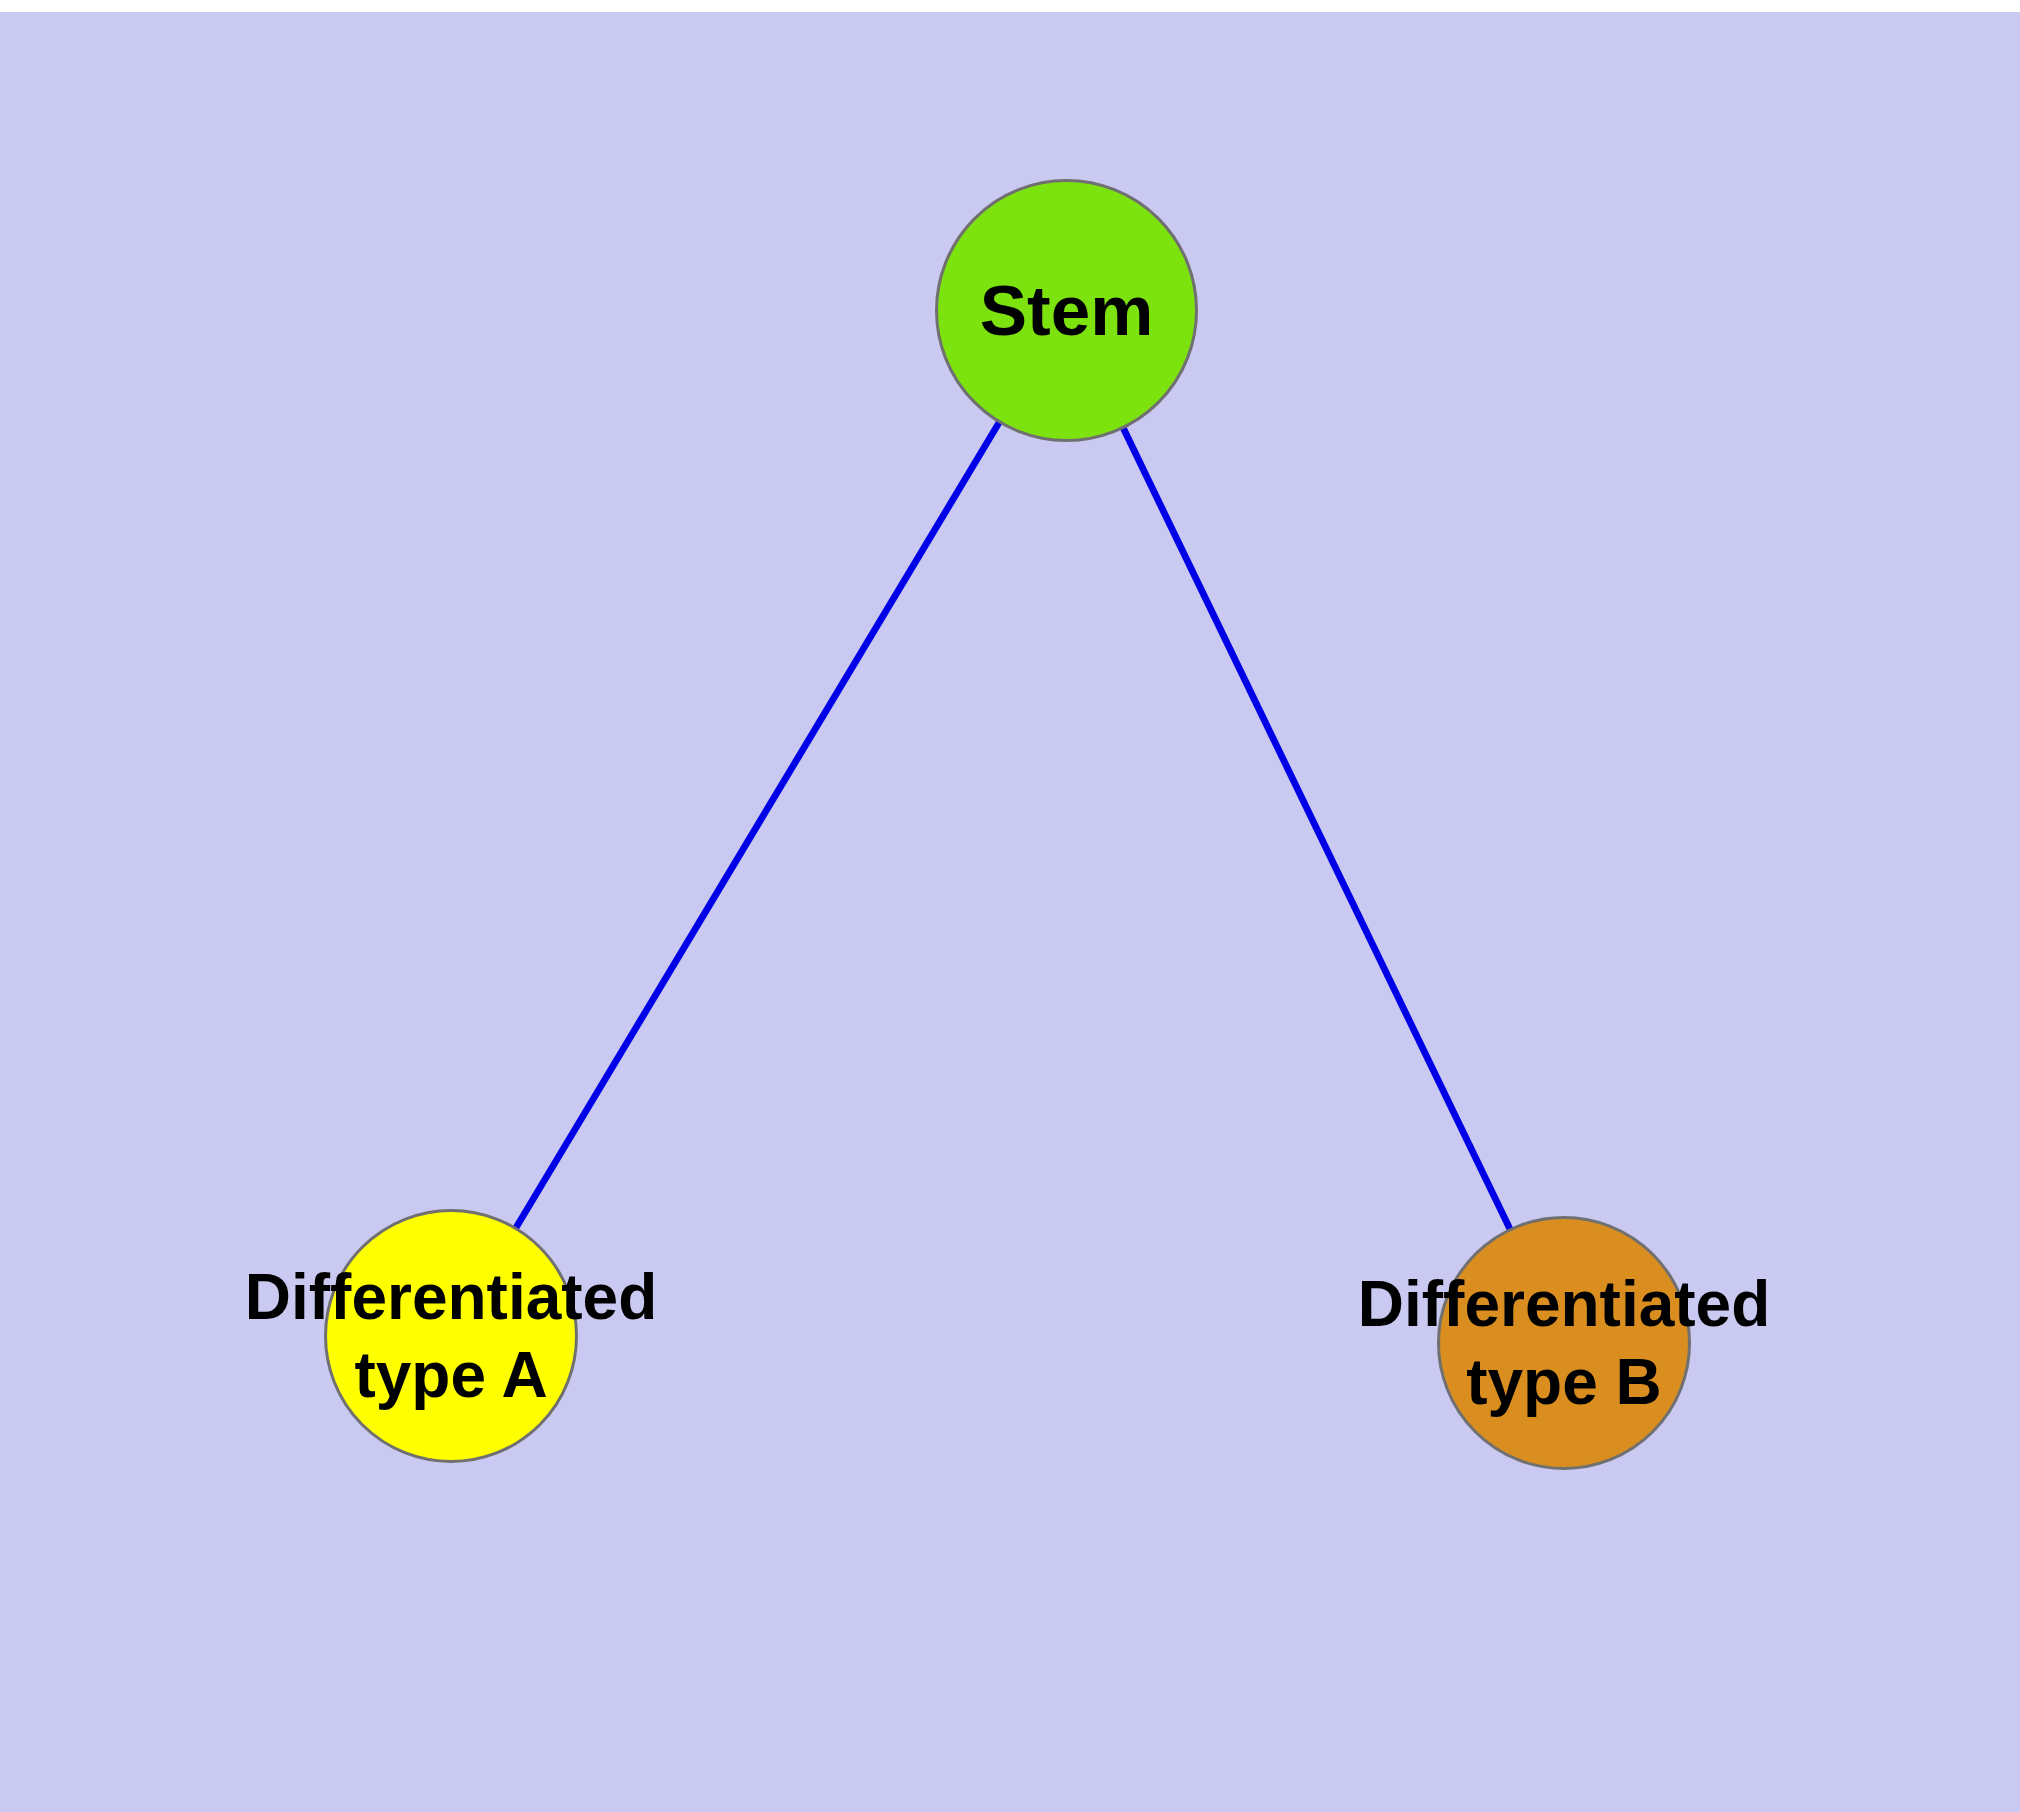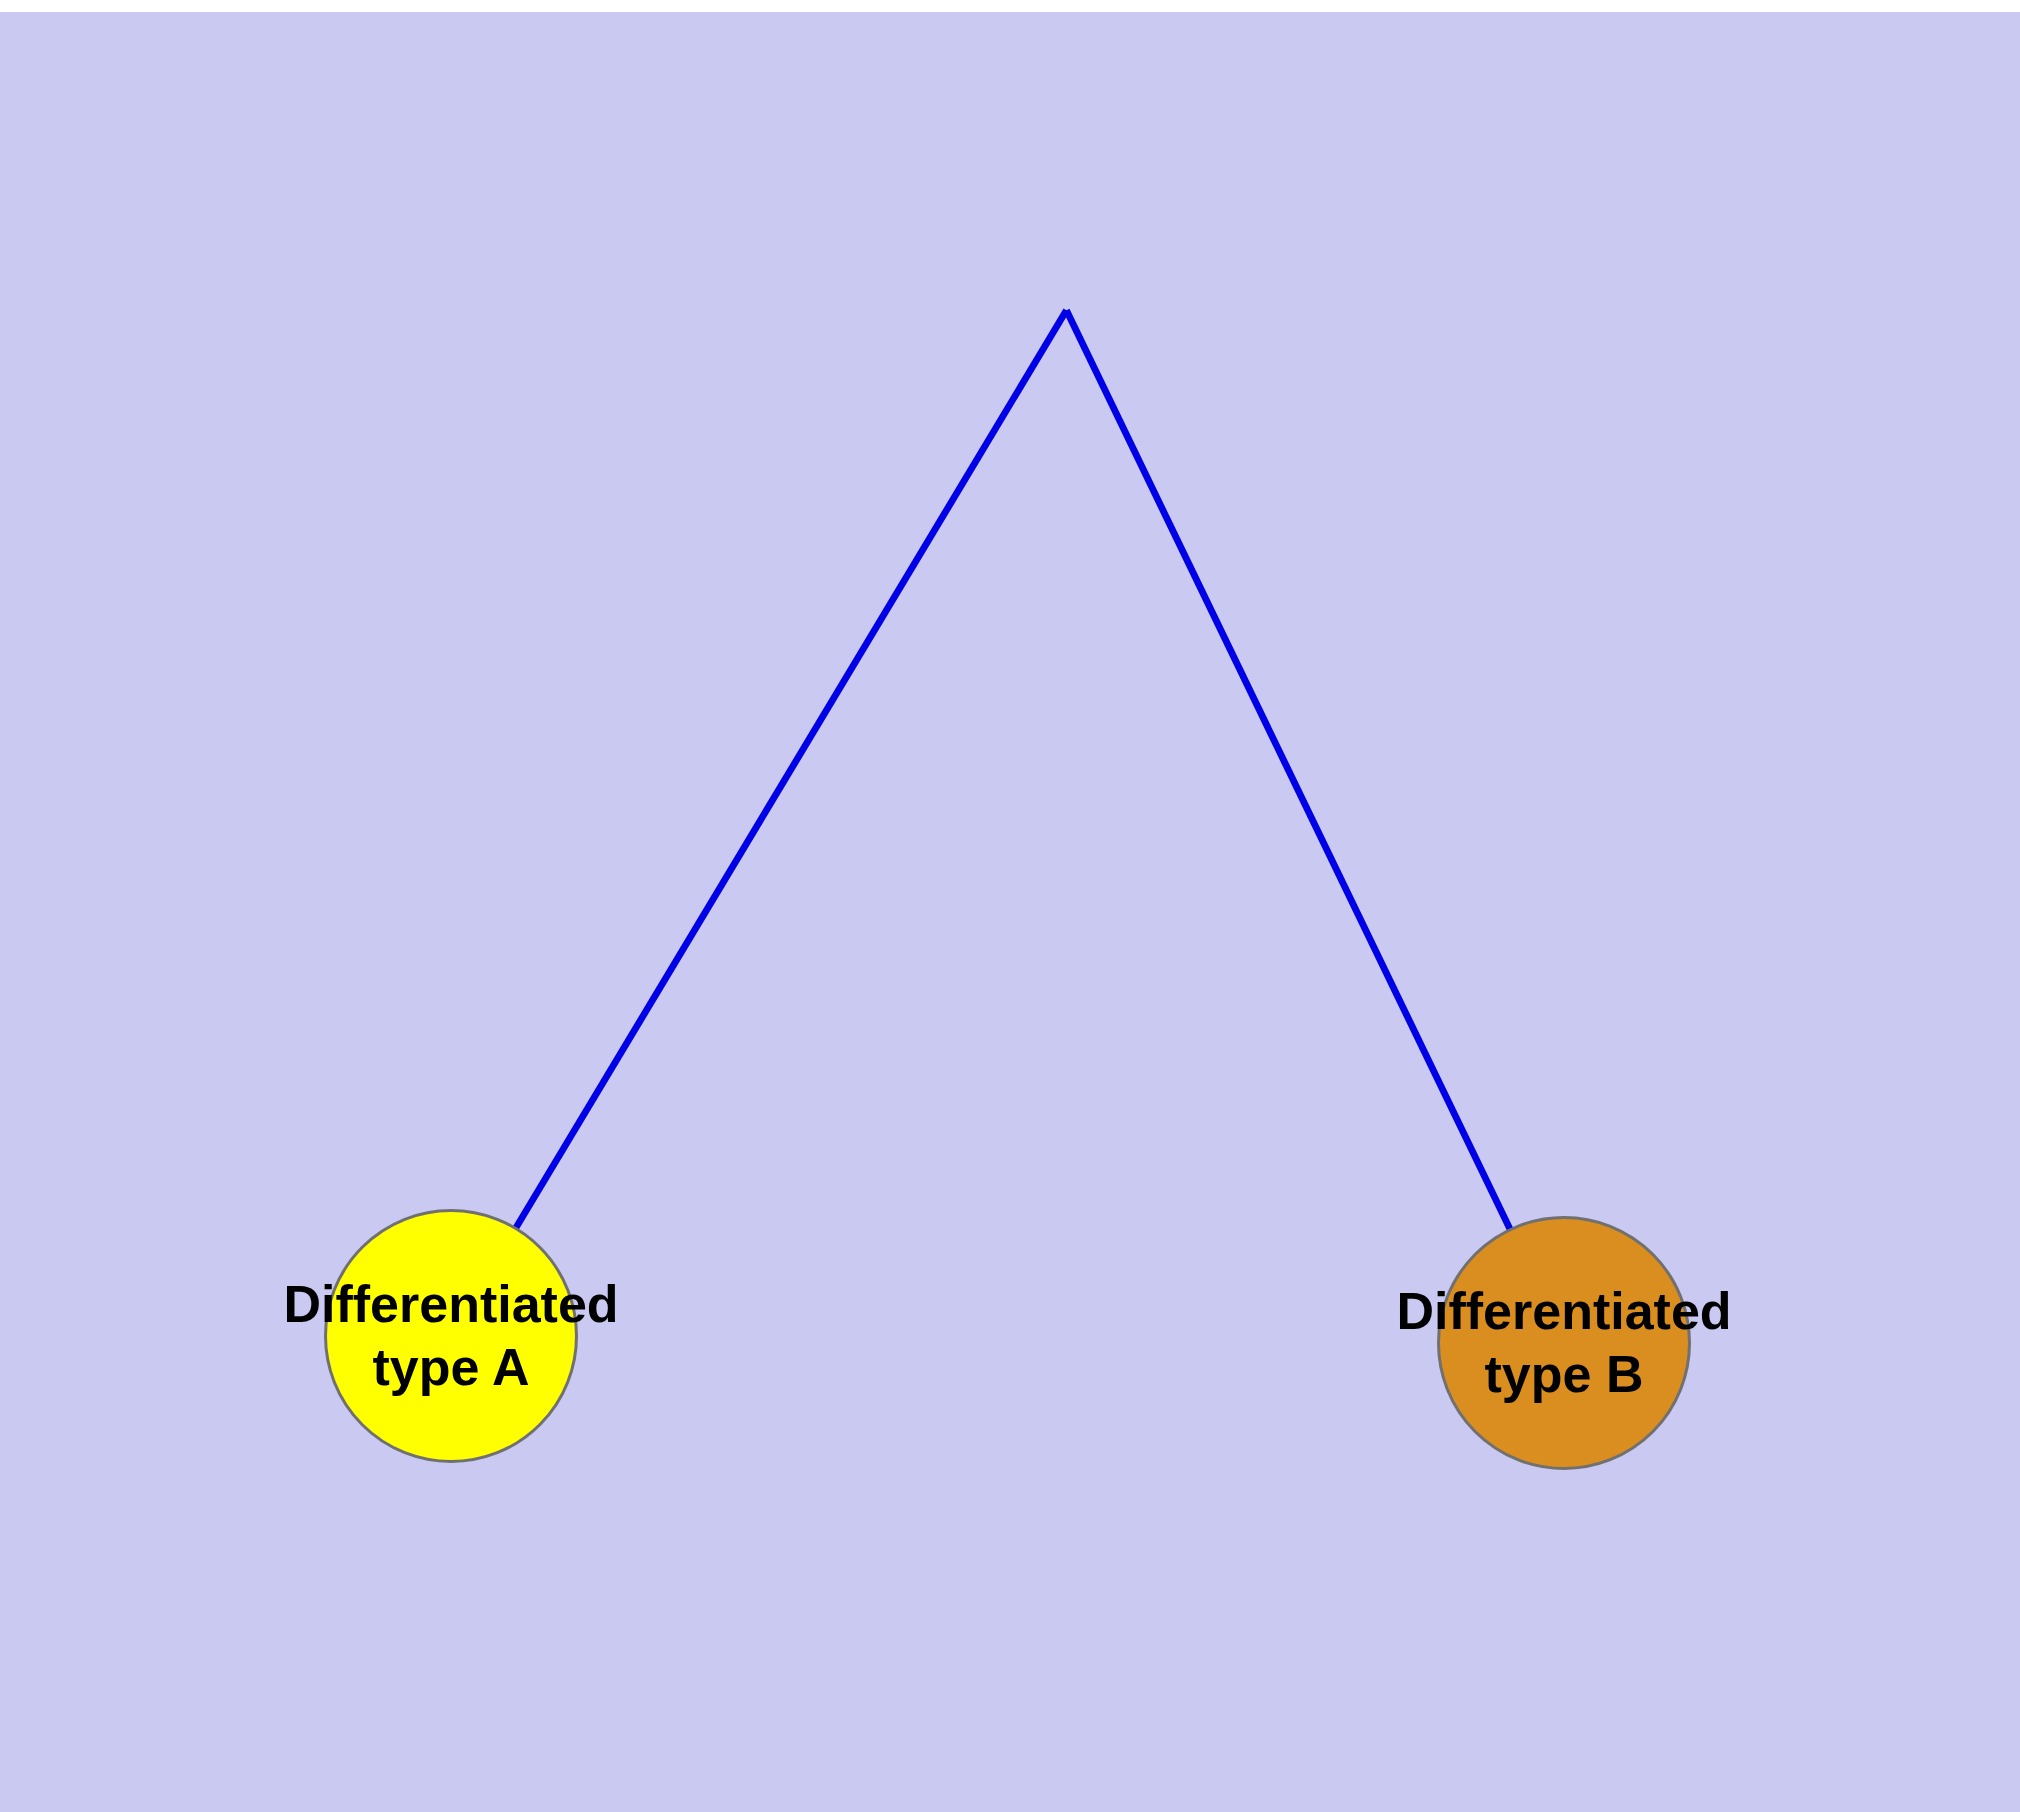--- a/index.html
+++ b/index.html
@@ -44,41 +44,44 @@
     }
     .node-label {
       position: absolute;
       left: 50%;
       top: 50%;
       transform: translate(-50%, -50%);
       white-space: pre-line;
       text-align: center;
       font-weight: bold;
       color: #000000;
-      font-size: 52px;
+      font-size: 64px;
       line-height: 1.22;
       pointer-events: none;
     }
     .node-label.single-line {
       white-space: nowrap;
       font-size: 71px;
     }
   </style>
 </head>
 <body>
 
 <div class="top-strip" style="background: rgb(255, 255, 255);"></div>
 
 <div class="canvas" style="background: rgb(201, 201, 241);">
 
   <svg class="edges-layer" id="edges-svg" viewBox="0 0 2384 2124">
       <line x1="1258" y1="352" x2="532" y2="1562" stroke="#0000e6" stroke-width="8"></line>
       <line x1="1258" y1="352" x2="1846" y2="1570" stroke="#0000e6" stroke-width="8"></line>
     </svg>
 
+  <div class="node" style="left: 935px; top: 167px; width: 263px; height: 263px; background: rgb(125, 227, 14); border-color: rgb(112, 112, 112);">
+    <span class="node-label single-line">Stem</span>
+  </div>
 
   <div class="node" style="left: 324px; top: 1197px; width: 254px; height: 254px; background: rgb(255, 255, 0); border-color: rgb(112, 112, 112);">
     <span class="node-label">Differentiated
 type A</span>
   </div>
 
   <div class="node" style="left: 1437px; top: 1204px; width: 254px; height: 254px; background: rgb(217, 142, 31); border-color: rgb(112, 112, 112);">
     <span class="node-label">Differentiated
 type B</span>
   </div>

